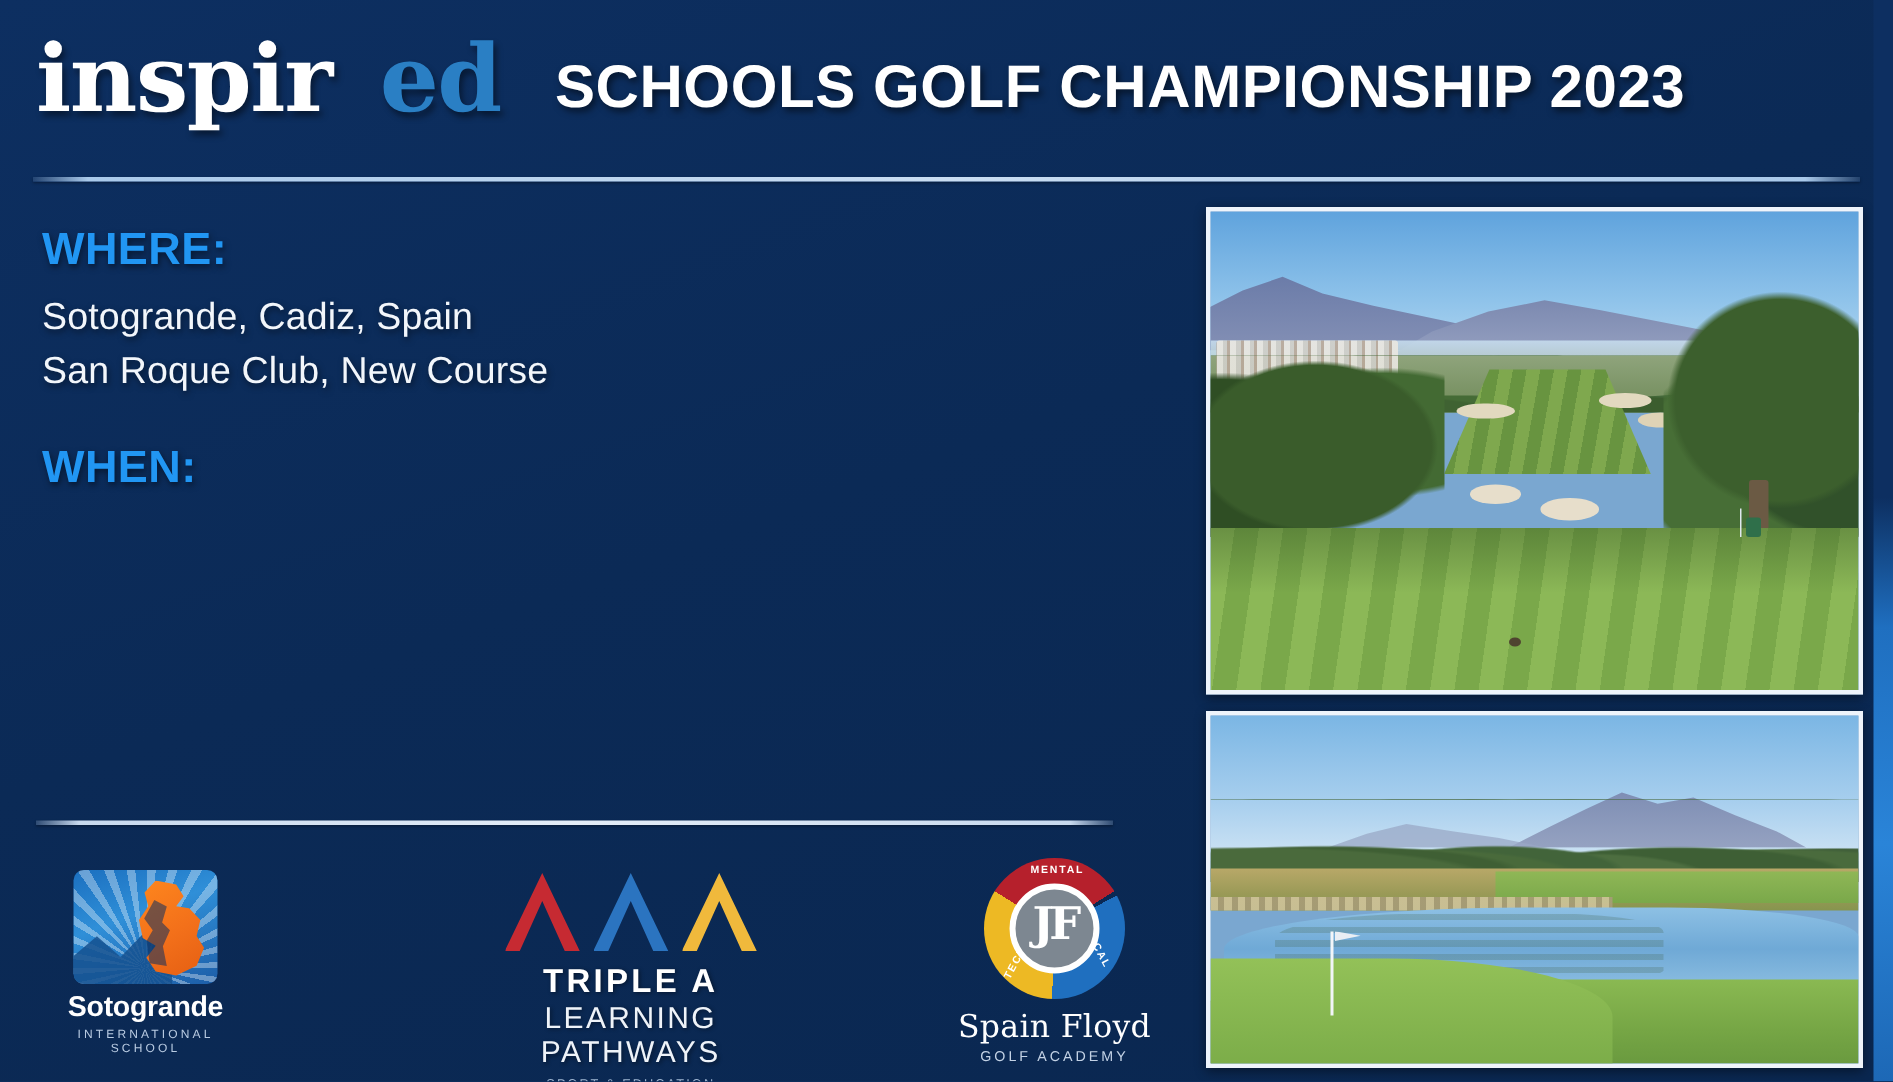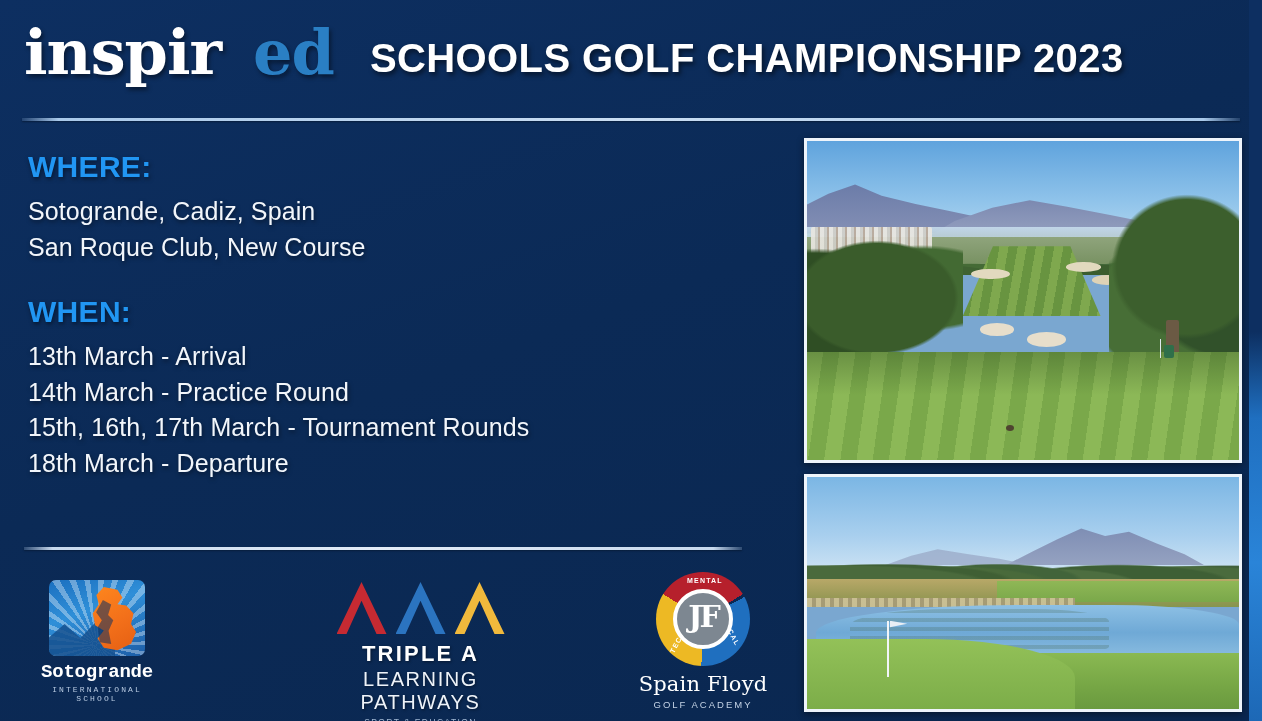--- a/index.html
+++ b/index.html
@@ -85,21 +85,21 @@
     position: absolute; left: 24px; top: 547px;
     width: 718px; height: 3px;
     background: linear-gradient(90deg, rgba(190,212,238,0.2) 0%, #c7d9ee 4%, #e3ecf7 50%, #c7d9ee 96%, rgba(190,212,238,0.2) 100%);
     box-shadow: 0 1px 2px rgba(0,0,0,0.3);
   }
 
   
   .footer { position: absolute; left: 0; top: 568px; width: 790px; height: 150px; }
 
   
-  .sis { position: absolute; left: 33px; top: 12px; width: 128px; text-align: center; font-family: Liberation Mono, monospace; }
+  .sis { position: absolute; left: 33px; top: 12px; width: 128px; text-align: center; }
   .sis-mark {
     position: relative;
     width: 96px; height: 76px;
     margin: 0 auto;
     border-radius: 7px;
     overflow: hidden;
     background: linear-gradient(160deg, #1b6fbf 0%, #2f8fd8 40%, #1d5ea8 100%);
   }
   .sis-rays {
     position: absolute; left: 0; top: 0; width: 96px; height: 76px;
@@ -327,26 +327,20 @@
   <div class="content">
 
     <div class="section">
       <div class="sec-heading">WHERE:</div>
       <div class="sec-line">Sotogrande, Cadiz, Spain</div>
       <div class="sec-line">San Roque Club, New Course</div>
     </div>
 
     <div class="section">
       <div class="sec-heading">WHEN:</div>
-      <div class="when-list">
-        <div class="sec-line">13th March - Arrival</div>
-        <div class="sec-line">14th March - Practice Round</div>
-        <div class="sec-line">15th, 16th, 17th March - Tournament Rounds</div>
-        <div class="sec-line">18th March - Departure</div>
-      </div>
     </div>
 
   </div>
   <div class="rule-bottom"></div>
 
   <div class="footer">
 
     <div class="sis">
       <div class="sis-mark">
         <div class="sis-rays"></div>

